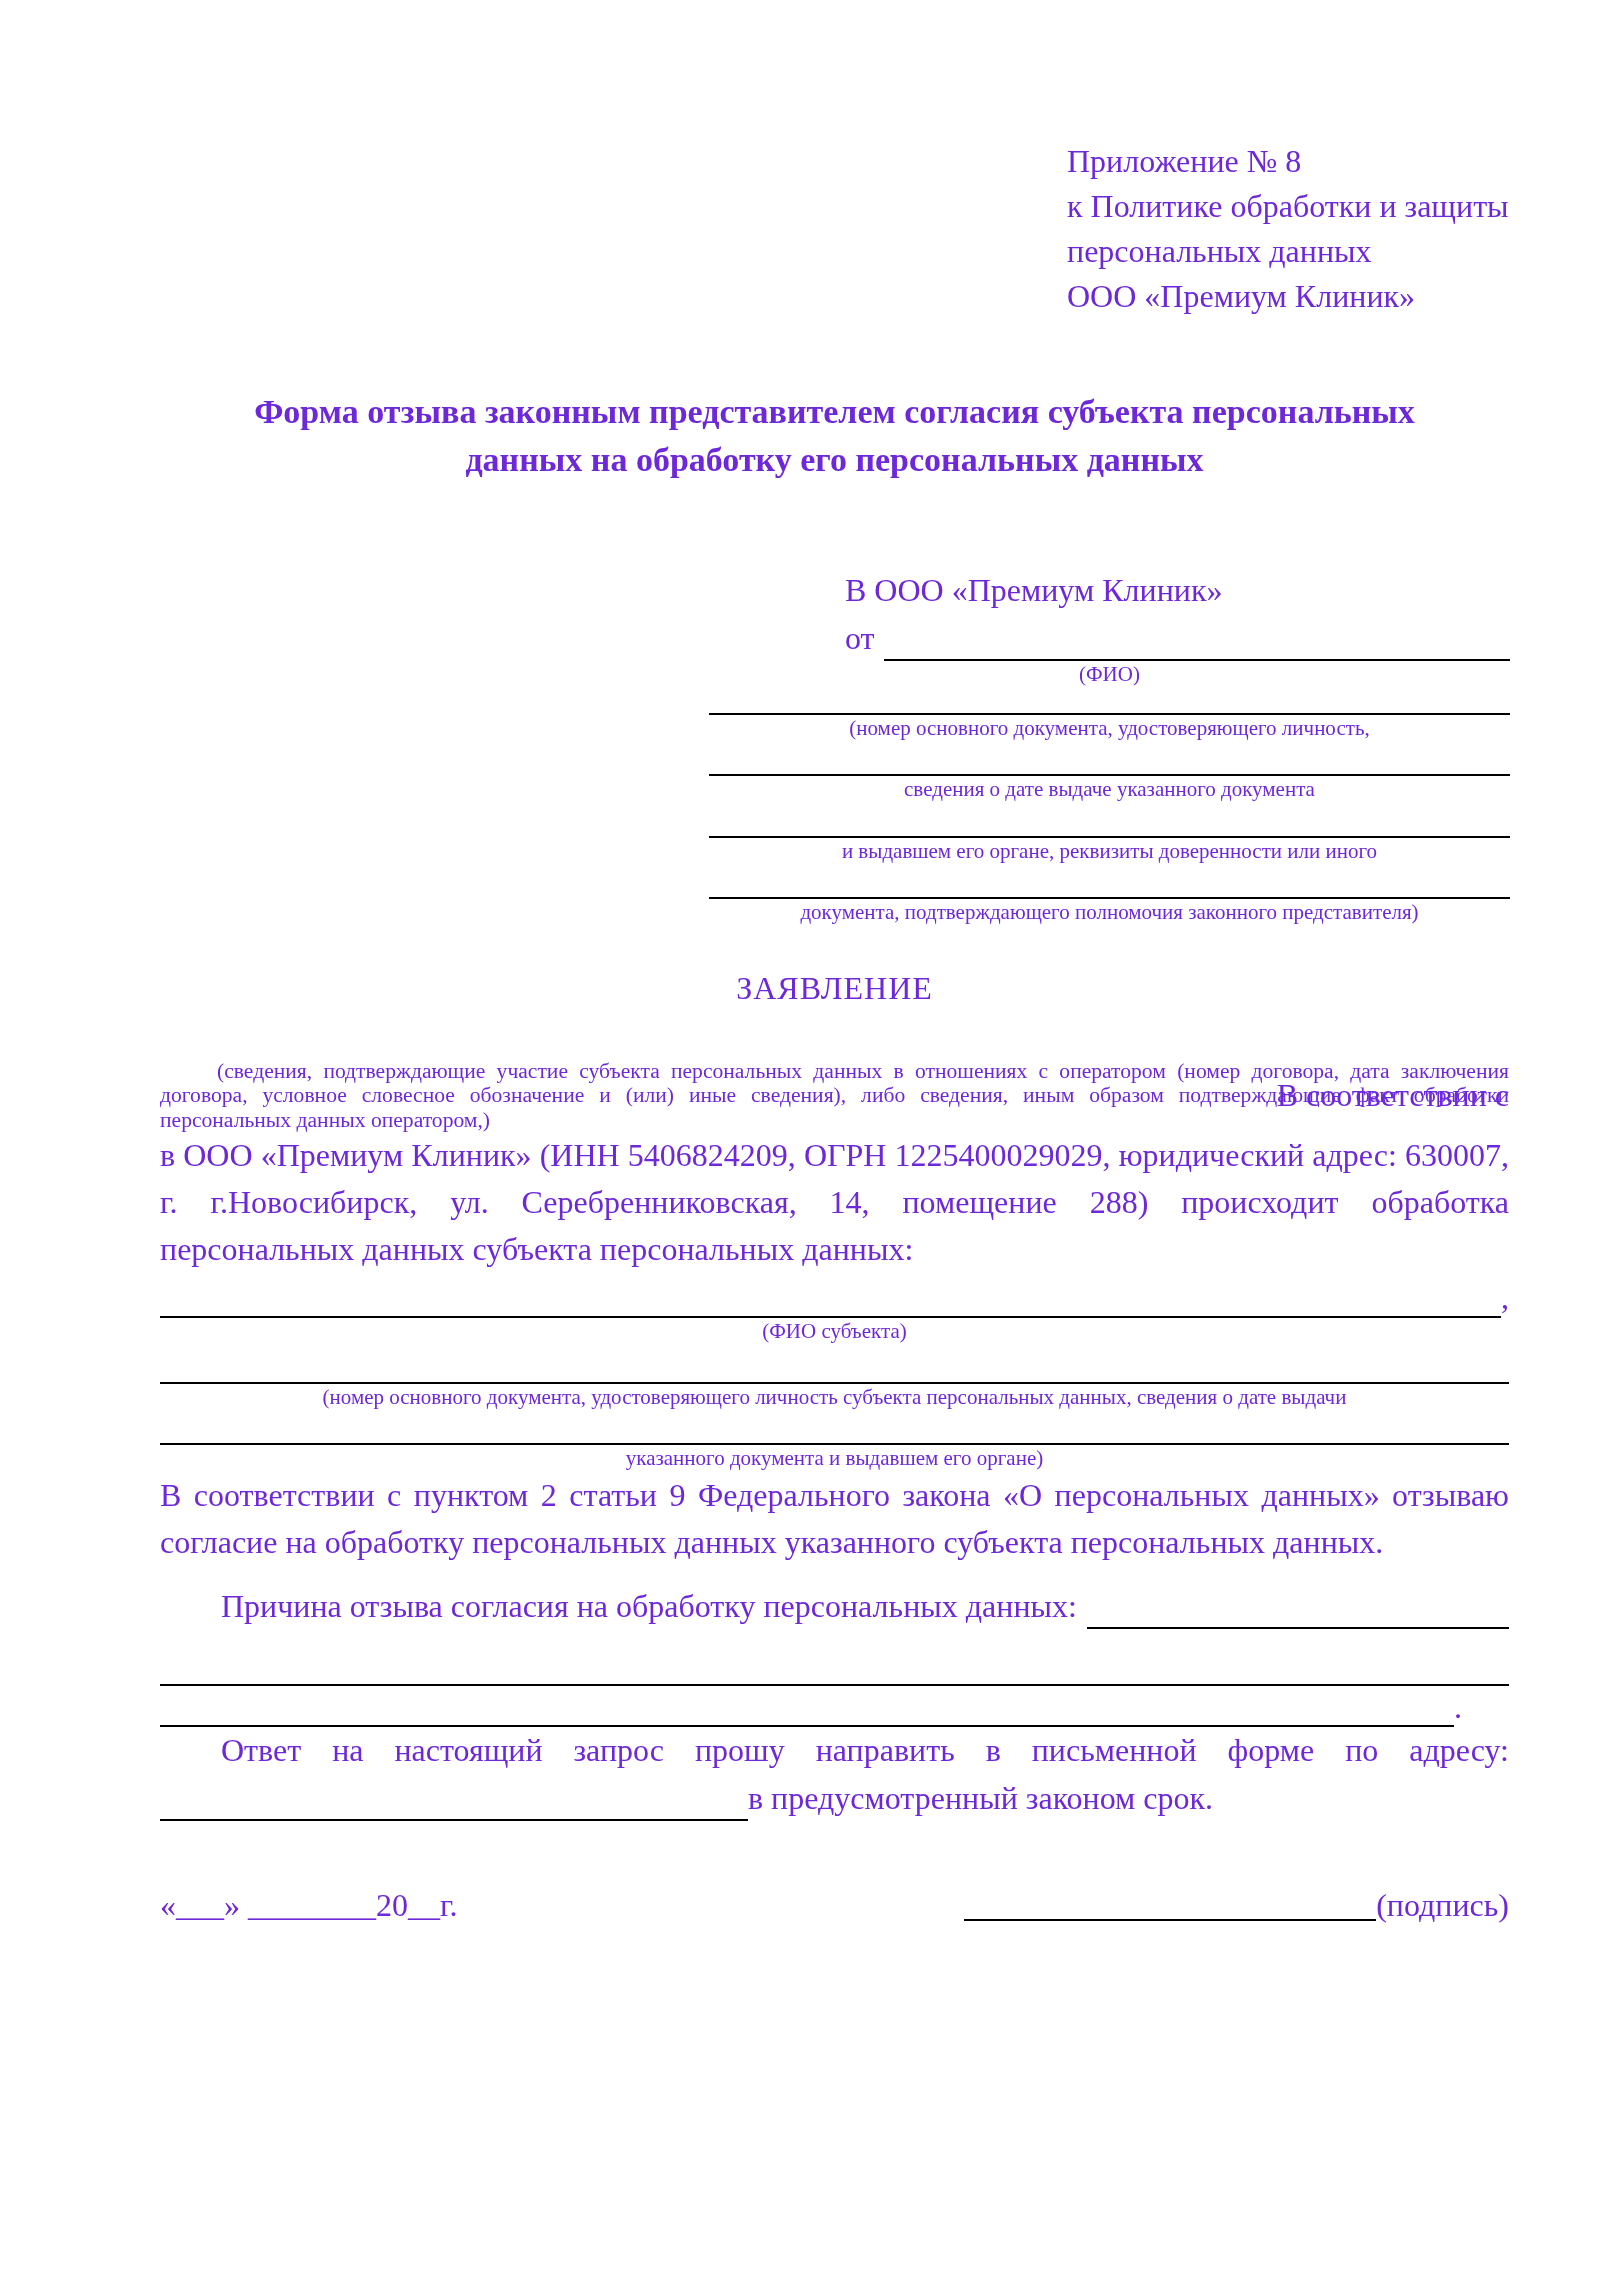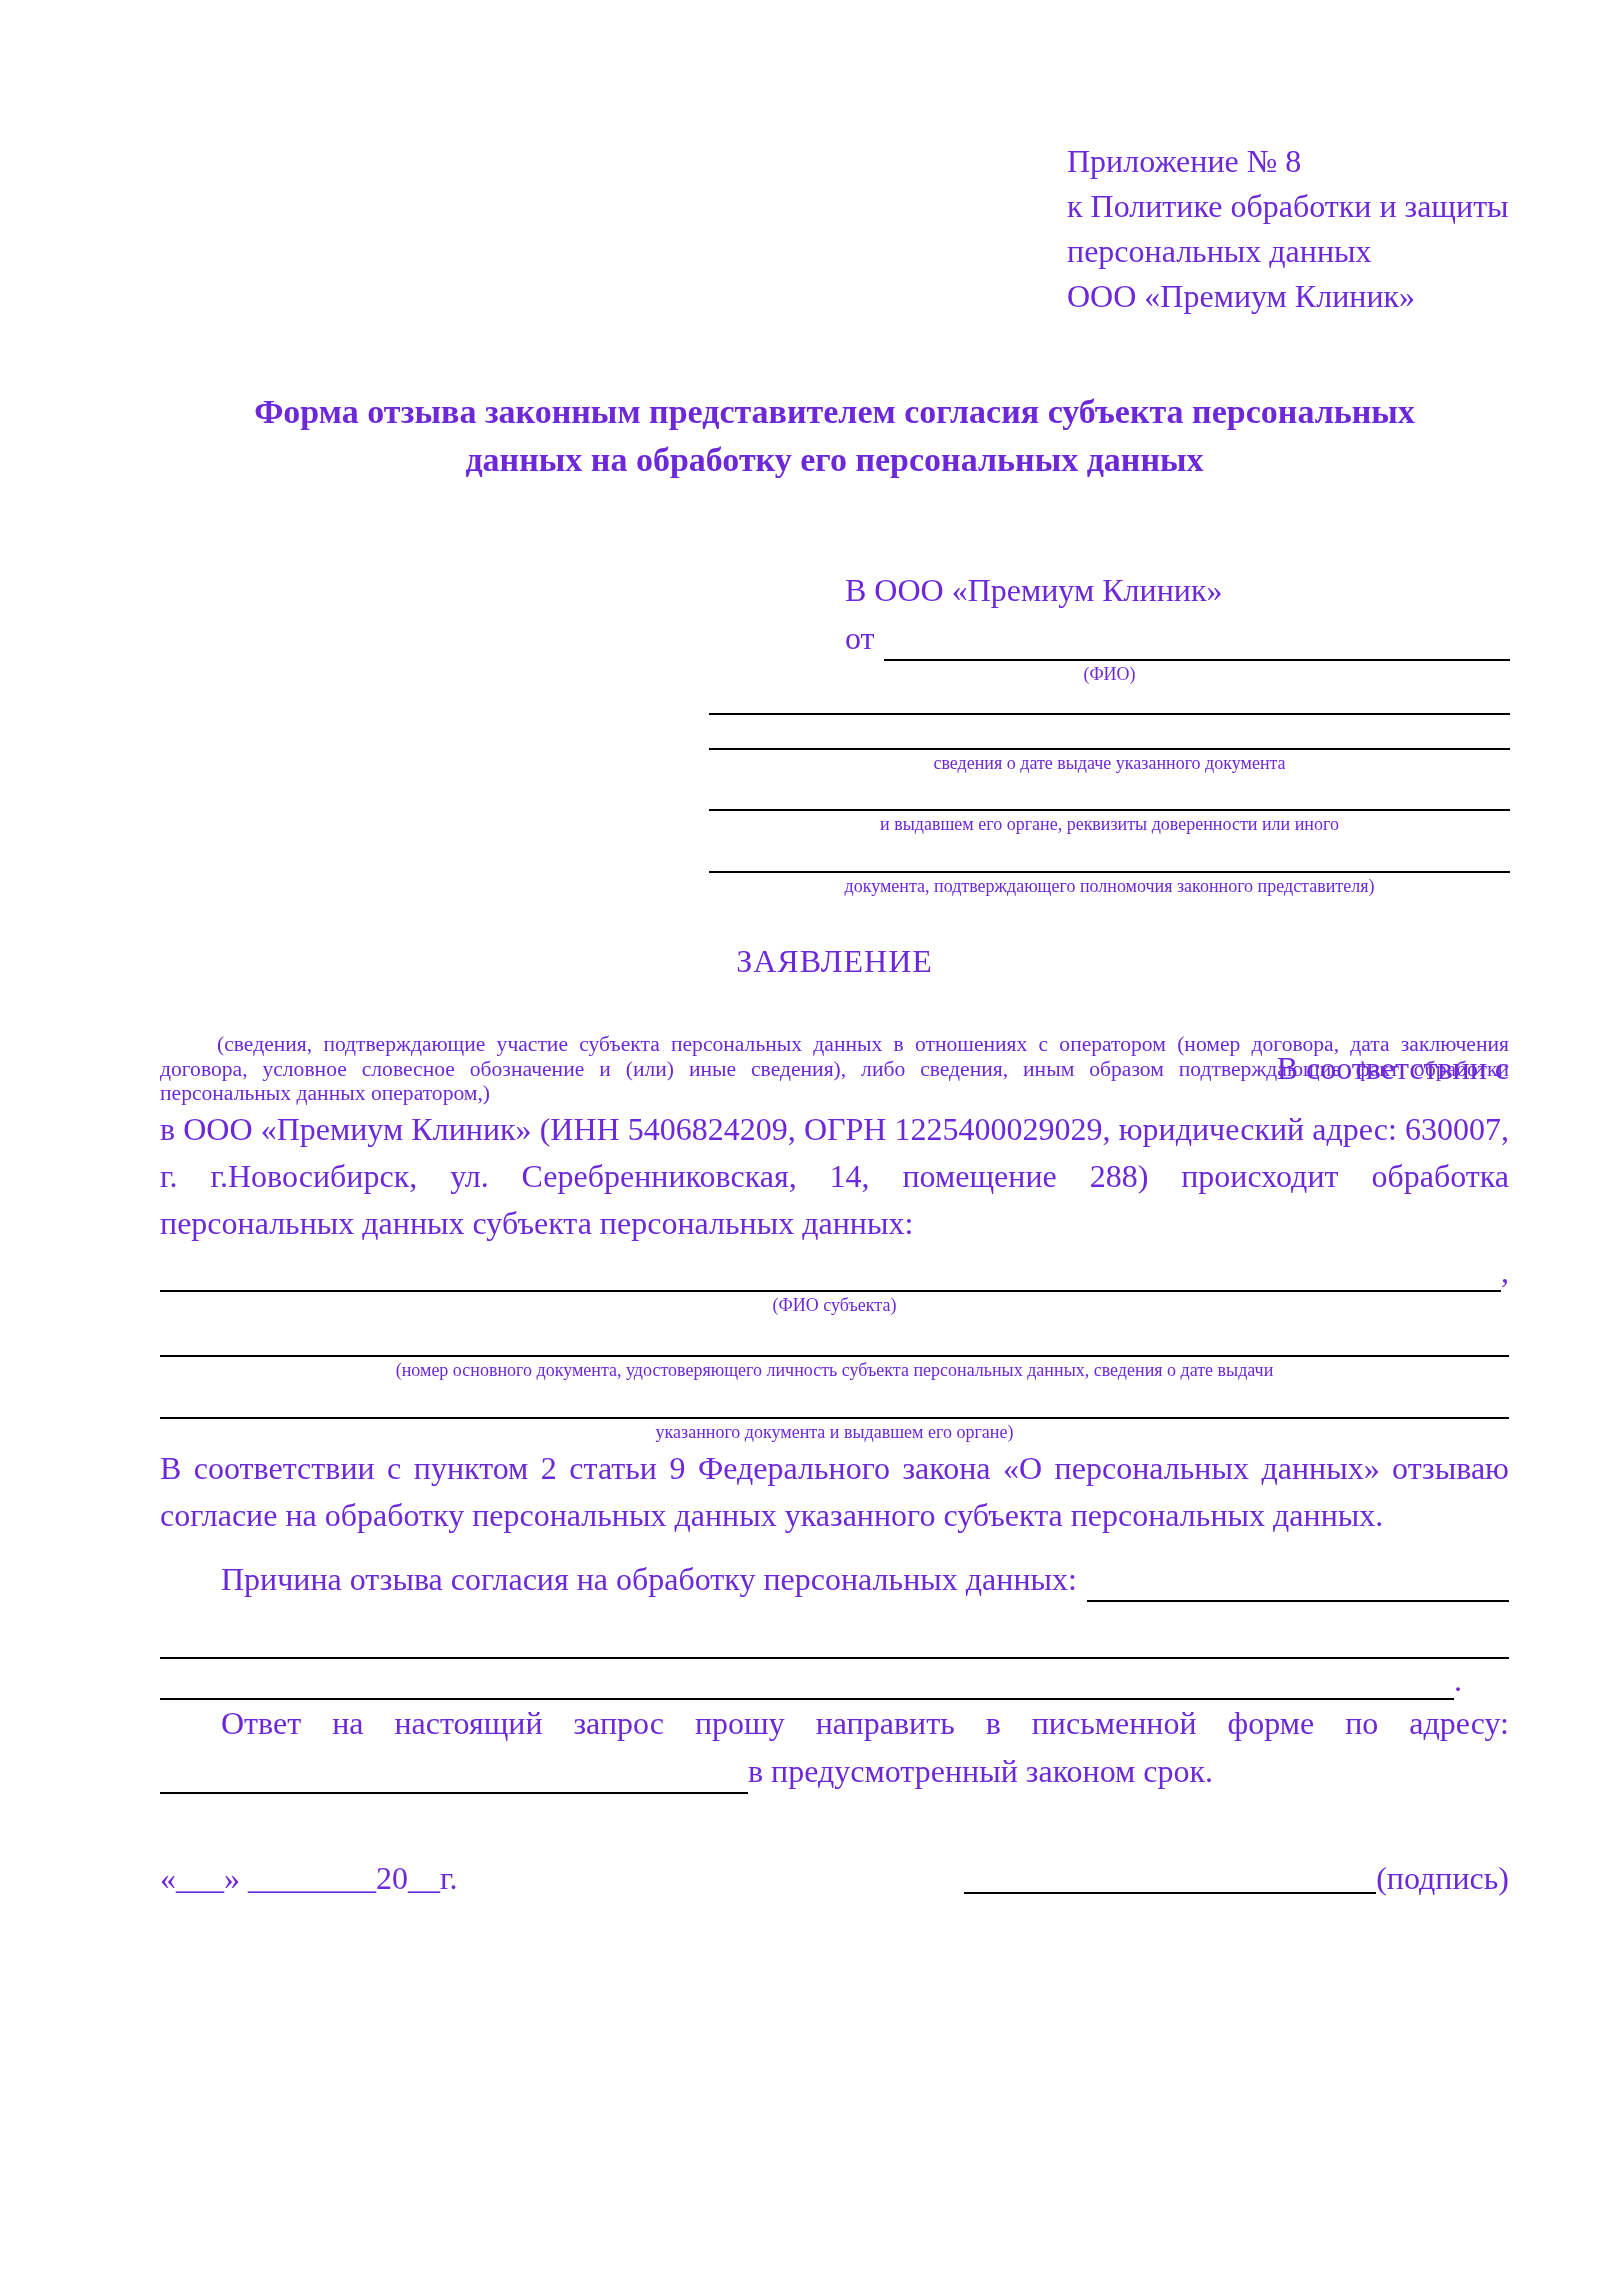--- a/index.html
+++ b/index.html
@@ -22,21 +22,21 @@
     text-align: center;
     font-weight: bold;
     font-size: 34px;
     line-height: 48px;
     padding: 0 59px;
   }
   .addressee { margin-top: 83px; margin-left: 549px; width: 801px; }
   .addr-to { padding-left: 136px; line-height: 47px; white-space: nowrap; }
   .addr-from { display: flex; align-items: flex-end; padding-left: 136px; height: 47px; line-height: 45px; }
   .fill { flex: 1 1 auto; border-bottom: 2px solid #000; margin-left: 9.8px; }
-  .cap { font-size: 18px; line-height: 26.5px; text-align: center; }
+  .cap { font-size: 21px; line-height: 26.5px; text-align: center; }
   .addr-line { height: 35px; border-bottom: 2px solid #000; }
   .addr-line.first { height: 27.4px; }
   .heading { margin-top: 39px; text-align: center; line-height: 47px; letter-spacing: 1px; }
   .intro-row { display: flex; align-items: flex-end; height: 47px; line-height: 45px; flex-direction: column; }
   .indent-spacer { display: inline-block; width: 61px; flex: 0 0 61px; }
   .small-just { font-size: 21.6px; line-height: 24.5px; text-align: justify; text-indent: 57px; }
   .para { line-height: 47px; text-align: justify; }
   .para.ind { text-indent: 61px; }
   .line-row { display: flex; align-items: flex-end; height: 45px; line-height: 41px; }
   .line-row .bar { flex: 1 1 auto; border-bottom: 2px solid #000; }
@@ -71,20 +71,21 @@
 
   <div class="addressee">
     <div class="addr-to">В ООО «Премиум Клиник»</div>
     <div class="addr-from">
       <span>от</span>
       <span class="fill"></span>
     </div>
     <div class="cap">(ФИО)</div>
 
     <div class="addr-line first"></div>
+    <div class="cap">(номер основного документа, удостоверяющего личность,</div>
 
     <div class="addr-line"></div>
     <div class="cap">сведения о дате выдаче указанного документа</div>
 
     <div class="addr-line"></div>
     <div class="cap">и выдавшем его органе, реквизиты доверенности или иного</div>
 
     <div class="addr-line"></div>
     <div class="cap">документа, подтверждающего полномочия законного представителя)</div>
   </div>

